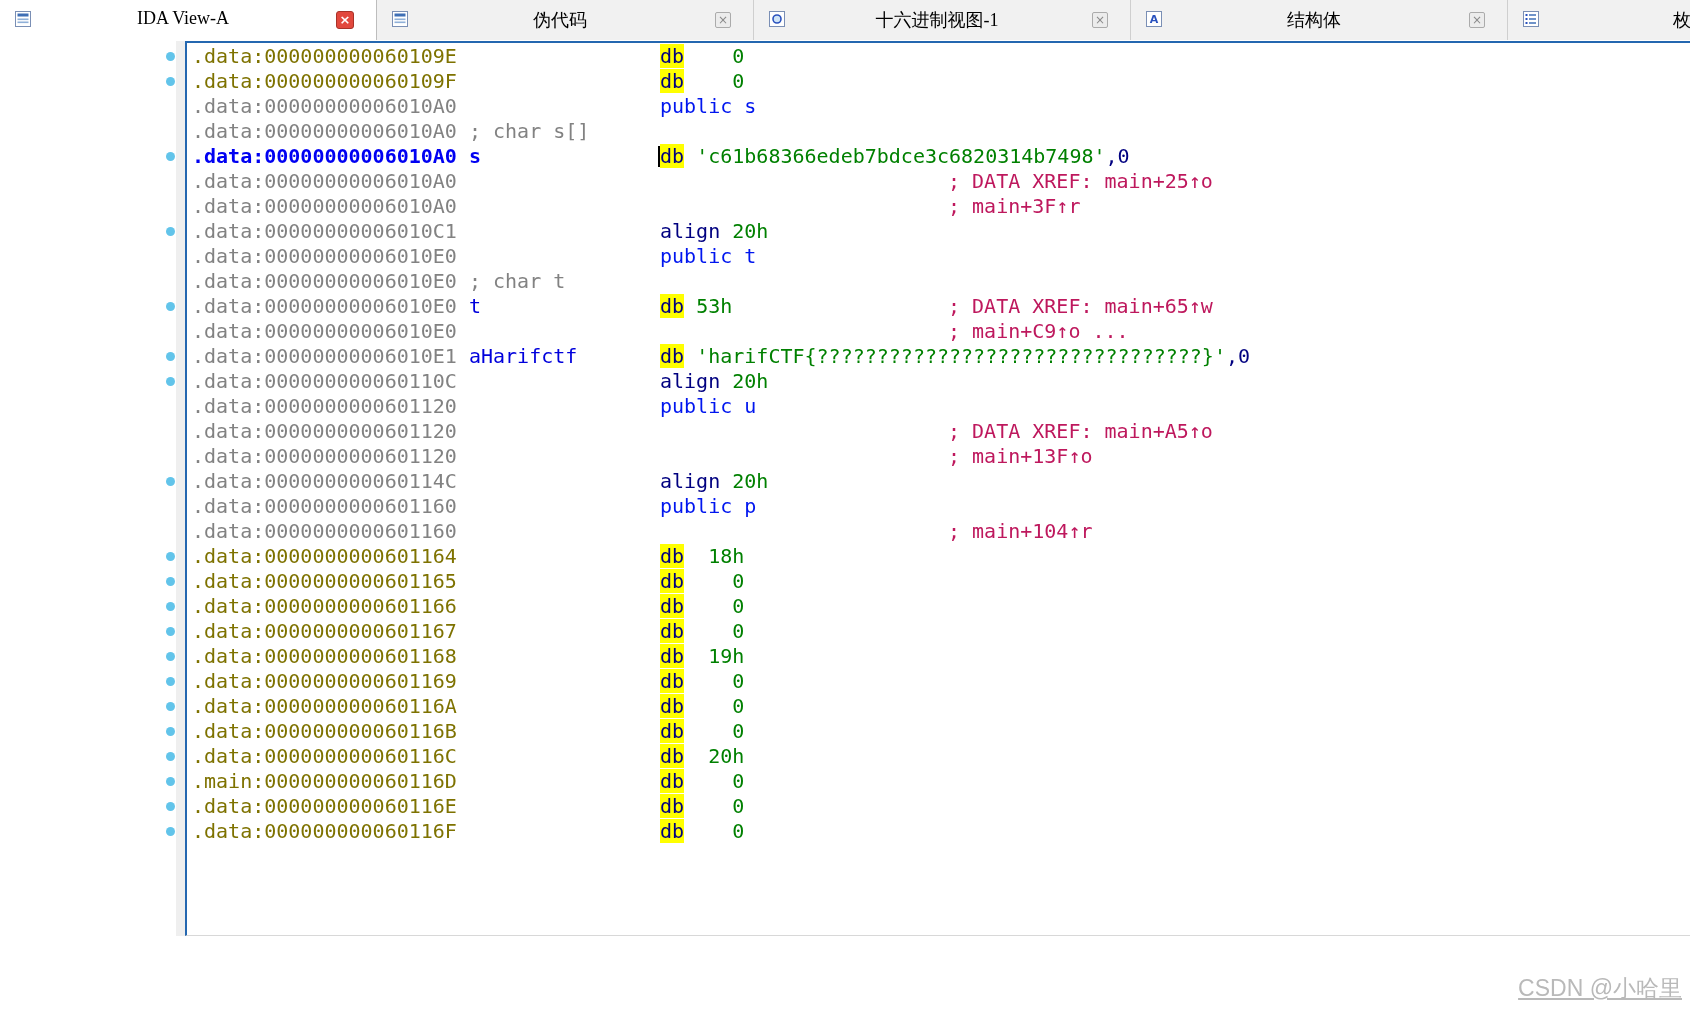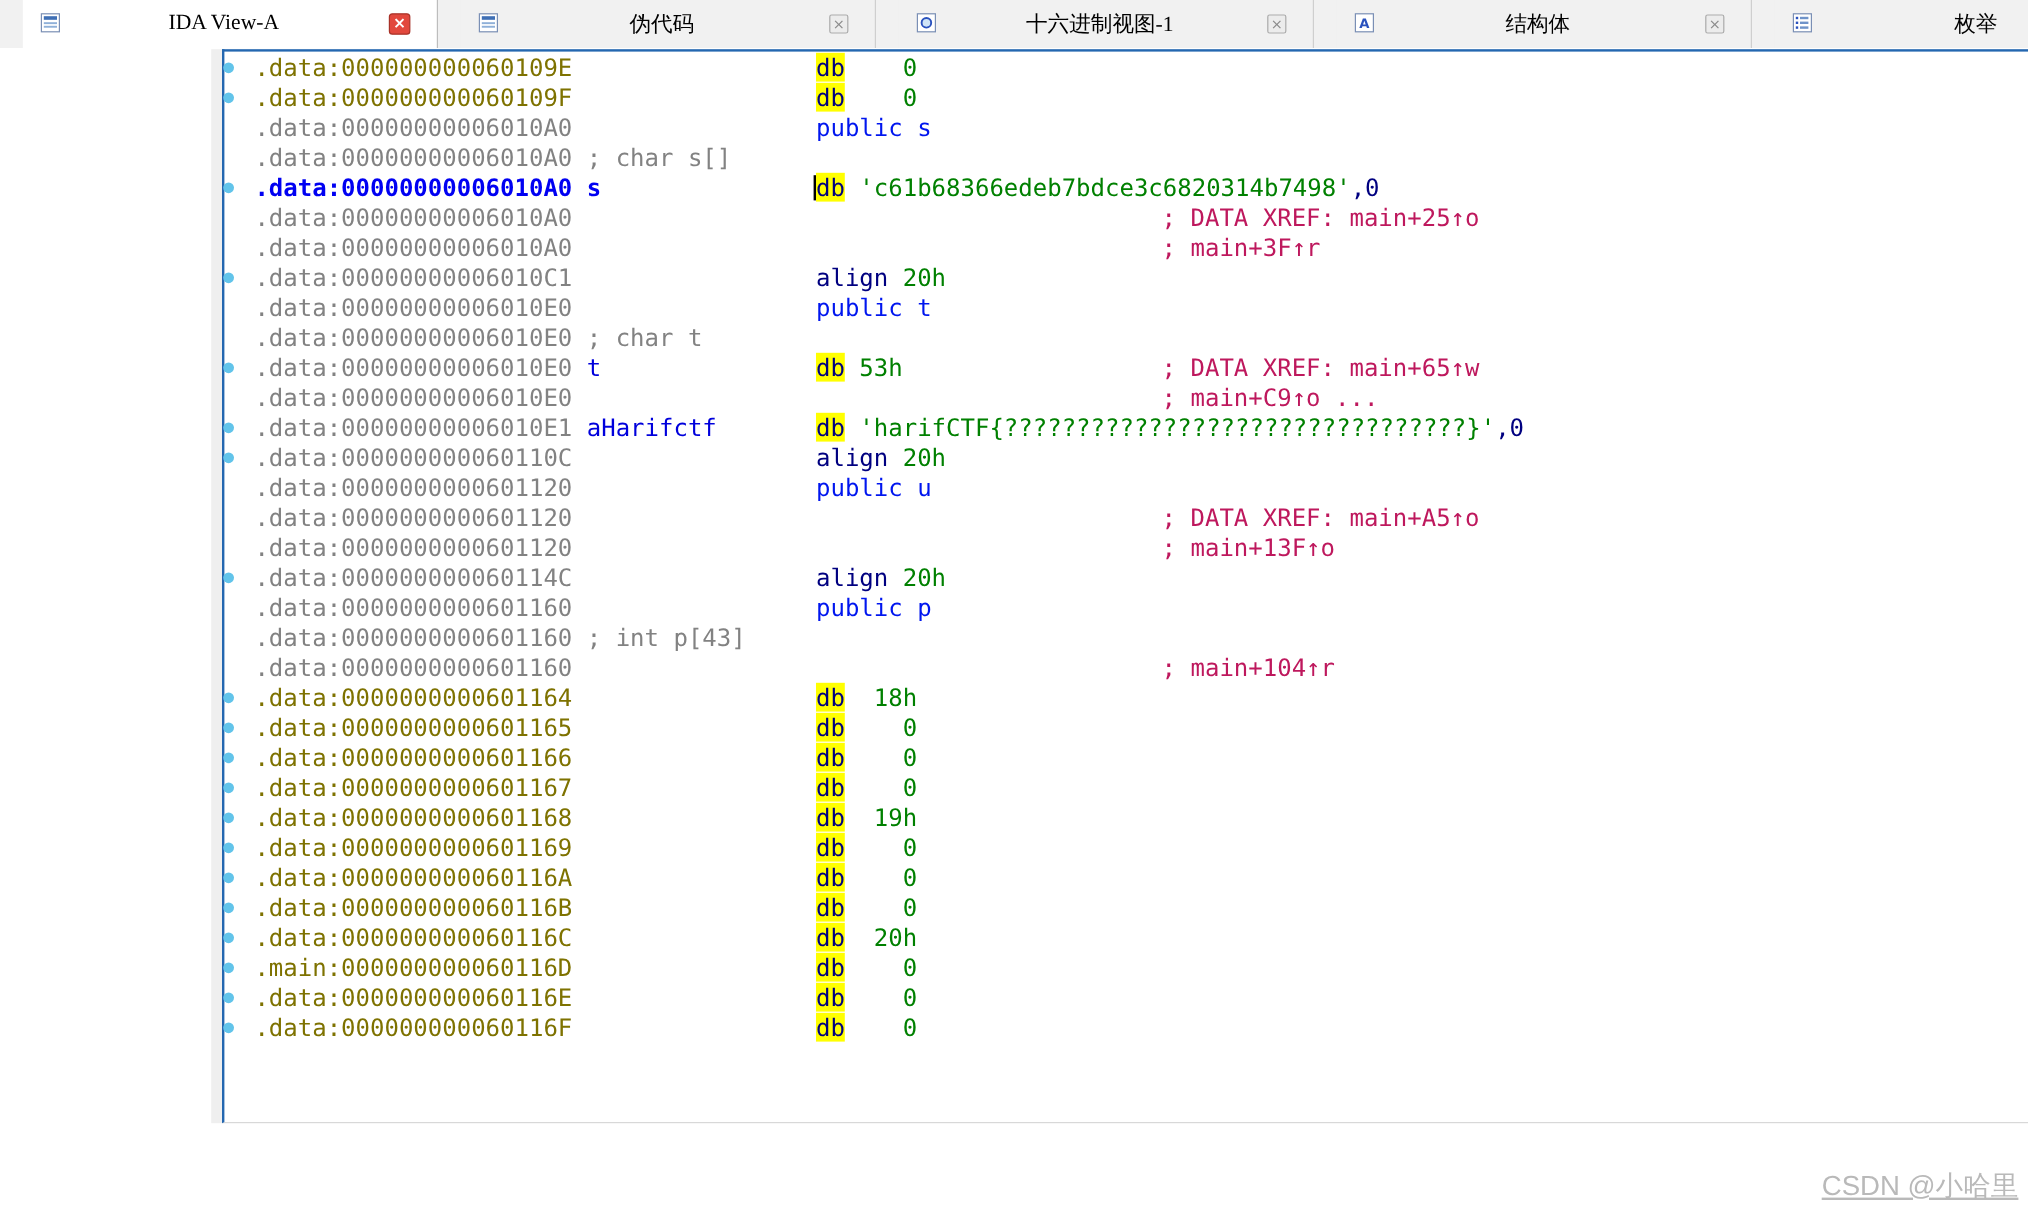--- a/index.html
+++ b/index.html
@@ -2,37 +2,37 @@
 <html><head>
 <meta charset="utf-8">
 <style>
   html,body{margin:0;padding:0;}
   body{
     width:1690px;height:1012px;position:relative;overflow:hidden;background:#fff;
     font-family:"DejaVu Sans Mono",monospace;
   }
   
   .tabbar{position:absolute;left:0;top:0;width:1690px;height:40px;display:flex;background:#f1f1f1;}
-  .tab{position:relative;width:346px;height:40px;background:#f1f1f1;border-right:1px solid #cfcfcf;box-sizing:border-box;flex:none;margin-left:19px;}
+  .tab{position:relative;width:377px;height:40px;background:#f1f1f1;border-right:1px solid #cfcfcf;box-sizing:border-box;flex:none;}
   .tab.active{background:#ffffff;border-right:1px solid #bdbdbd;}
   .tabfill{flex:1;background:#f1f1f1;}
   .tabtitle{position:absolute;left:34px;right:44px;top:8px;text-align:center;font-size:18px;color:#000;
     font-family:"Liberation Serif","DejaVu Serif",serif;white-space:nowrap;overflow:hidden;}
   .tabicon{position:absolute;left:14px;top:10px;width:18px;height:18px;}
   .close{position:absolute;right:22px;top:11px;width:18px;height:18px;box-sizing:border-box;
     text-align:center;font-size:13px;line-height:16px;border-radius:3px;cursor:default;
     font-family:"DejaVu Sans",sans-serif;}
   .close.red{background:#e2483d;border:1px solid #a83228;color:#fff;font-weight:bold;}
   .close.gry{background:#ececec;border:1px solid #ababab;color:#8a8a8a;border-radius:2px;
     width:16px;height:16px;line-height:14px;font-size:12px;top:12px;}
   
   .margin-strip{position:absolute;left:176px;top:41px;width:9px;height:895px;background:#efefef;}
   .pane{position:absolute;left:185px;top:41px;width:1505px;height:895px;box-sizing:border-box;background:#fff;
     border-left:2px solid #2467b0;border-top:2px solid #2467b0;border-bottom:1px solid #d8d8d8;}
-  #listing{position:absolute;left:5px;top:1px;font-size:20px;line-height:25px;margin-left:20px;}
+  #listing{position:absolute;left:5px;top:1px;font-size:20px;line-height:25px;}
   .line{position:relative;height:25px;white-space:pre;}
   .line .dot{position:absolute;left:-26px;top:8px;width:9px;height:9px;border-radius:50%;background:#62c4ea;}
   .addr{white-space:pre;}
   .addr.olive{color:#7e7200;}
   .addr.gray{color:#828282;}
   .addr.sel{color:#0000f2;font-weight:bold;}
   .name{color:#0000dc;}
   .name.sel{color:#0000f2;font-weight:bold;}
   .code{position:absolute;left:468px;top:0;white-space:pre;}
   .cmt{position:absolute;left:756px;top:0;color:#be185d;white-space:pre;}
@@ -137,21 +137,20 @@
         <div class="line"><span class="addr gray">.data:00000000006010E0 ; char t</span></div>
         <div class="line"><span class="dot"></span><span class="addr gray">.data:00000000006010E0</span><span class="name "> t</span><span class="code"><span class="hl">db</span><span class="num"> 53h</span></span><span class="cmt">; DATA XREF: main+65↑w</span></div>
         <div class="line"><span class="addr gray">.data:00000000006010E0</span><span class="cmt">; main+C9↑o ...</span></div>
         <div class="line"><span class="dot"></span><span class="addr gray">.data:00000000006010E1</span><span class="name "> aHarifctf</span><span class="code"><span class="hl">db</span><span class="plain"> </span><span class="str">'harifCTF{????????????????????????????????}'</span><span class="punc">,0</span></span></div>
         <div class="line"><span class="dot"></span><span class="addr gray">.data:000000000060110C</span><span class="code"><span class="mnem">align</span><span class="num"> 20h</span></span></div>
         <div class="line"><span class="addr gray">.data:0000000000601120</span><span class="code"><span class="pub">public u</span></span></div>
         <div class="line"><span class="addr gray">.data:0000000000601120</span><span class="cmt">; DATA XREF: main+A5↑o</span></div>
         <div class="line"><span class="addr gray">.data:0000000000601120</span><span class="cmt">; main+13F↑o</span></div>
         <div class="line"><span class="dot"></span><span class="addr gray">.data:000000000060114C</span><span class="code"><span class="mnem">align</span><span class="num"> 20h</span></span></div>
         <div class="line"><span class="addr gray">.data:0000000000601160</span><span class="code"><span class="pub">public p</span></span></div>
-        <div class="line"><span class="addr gray">.data:0000000000601160 ; int p[43]</span></div>
         <div class="line"><span class="addr gray">.data:0000000000601160</span><span class="cmt">; main+104↑r</span></div>
         <div class="line"><span class="dot"></span><span class="addr olive">.data:0000000000601164</span><span class="code"><span class="hl">db</span><span class="num">  18h</span></span></div>
         <div class="line"><span class="dot"></span><span class="addr olive">.data:0000000000601165</span><span class="code"><span class="hl">db</span><span class="num">    0</span></span></div>
         <div class="line"><span class="dot"></span><span class="addr olive">.data:0000000000601166</span><span class="code"><span class="hl">db</span><span class="num">    0</span></span></div>
         <div class="line"><span class="dot"></span><span class="addr olive">.data:0000000000601167</span><span class="code"><span class="hl">db</span><span class="num">    0</span></span></div>
         <div class="line"><span class="dot"></span><span class="addr olive">.data:0000000000601168</span><span class="code"><span class="hl">db</span><span class="num">  19h</span></span></div>
         <div class="line"><span class="dot"></span><span class="addr olive">.data:0000000000601169</span><span class="code"><span class="hl">db</span><span class="num">    0</span></span></div>
         <div class="line"><span class="dot"></span><span class="addr olive">.data:000000000060116A</span><span class="code"><span class="hl">db</span><span class="num">    0</span></span></div>
         <div class="line"><span class="dot"></span><span class="addr olive">.data:000000000060116B</span><span class="code"><span class="hl">db</span><span class="num">    0</span></span></div>
         <div class="line"><span class="dot"></span><span class="addr olive">.data:000000000060116C</span><span class="code"><span class="hl">db</span><span class="num">  20h</span></span></div>

